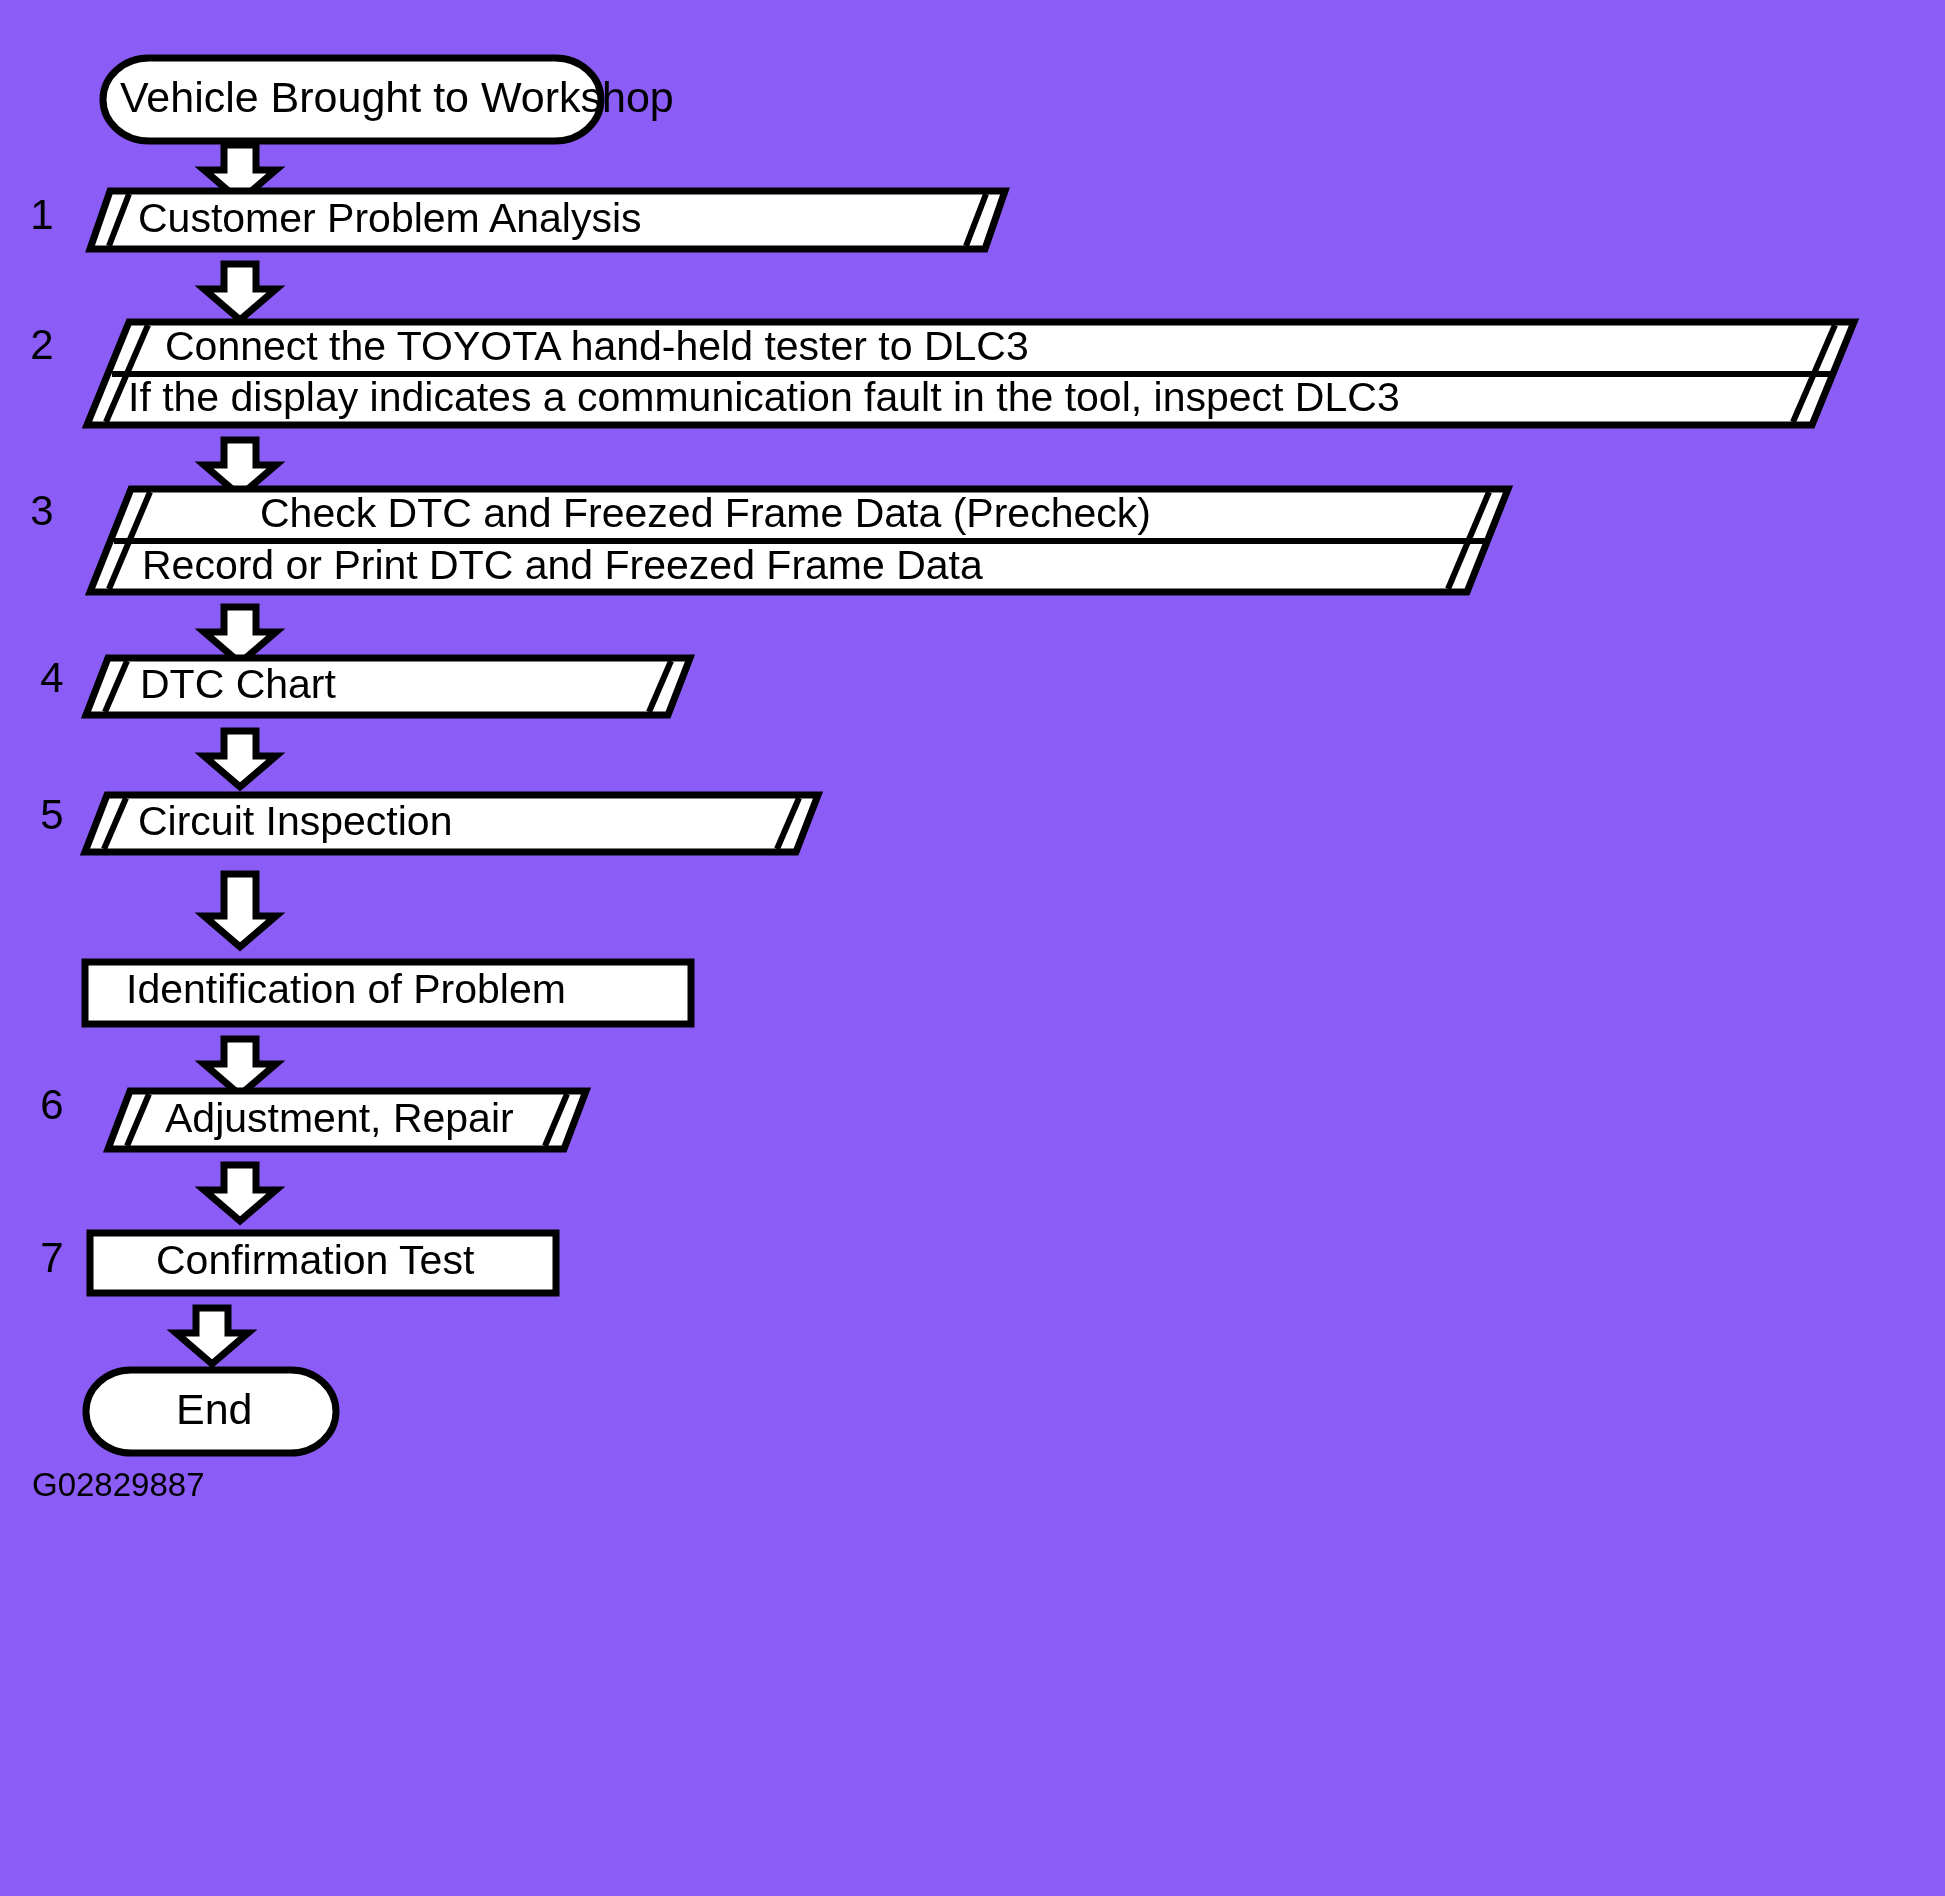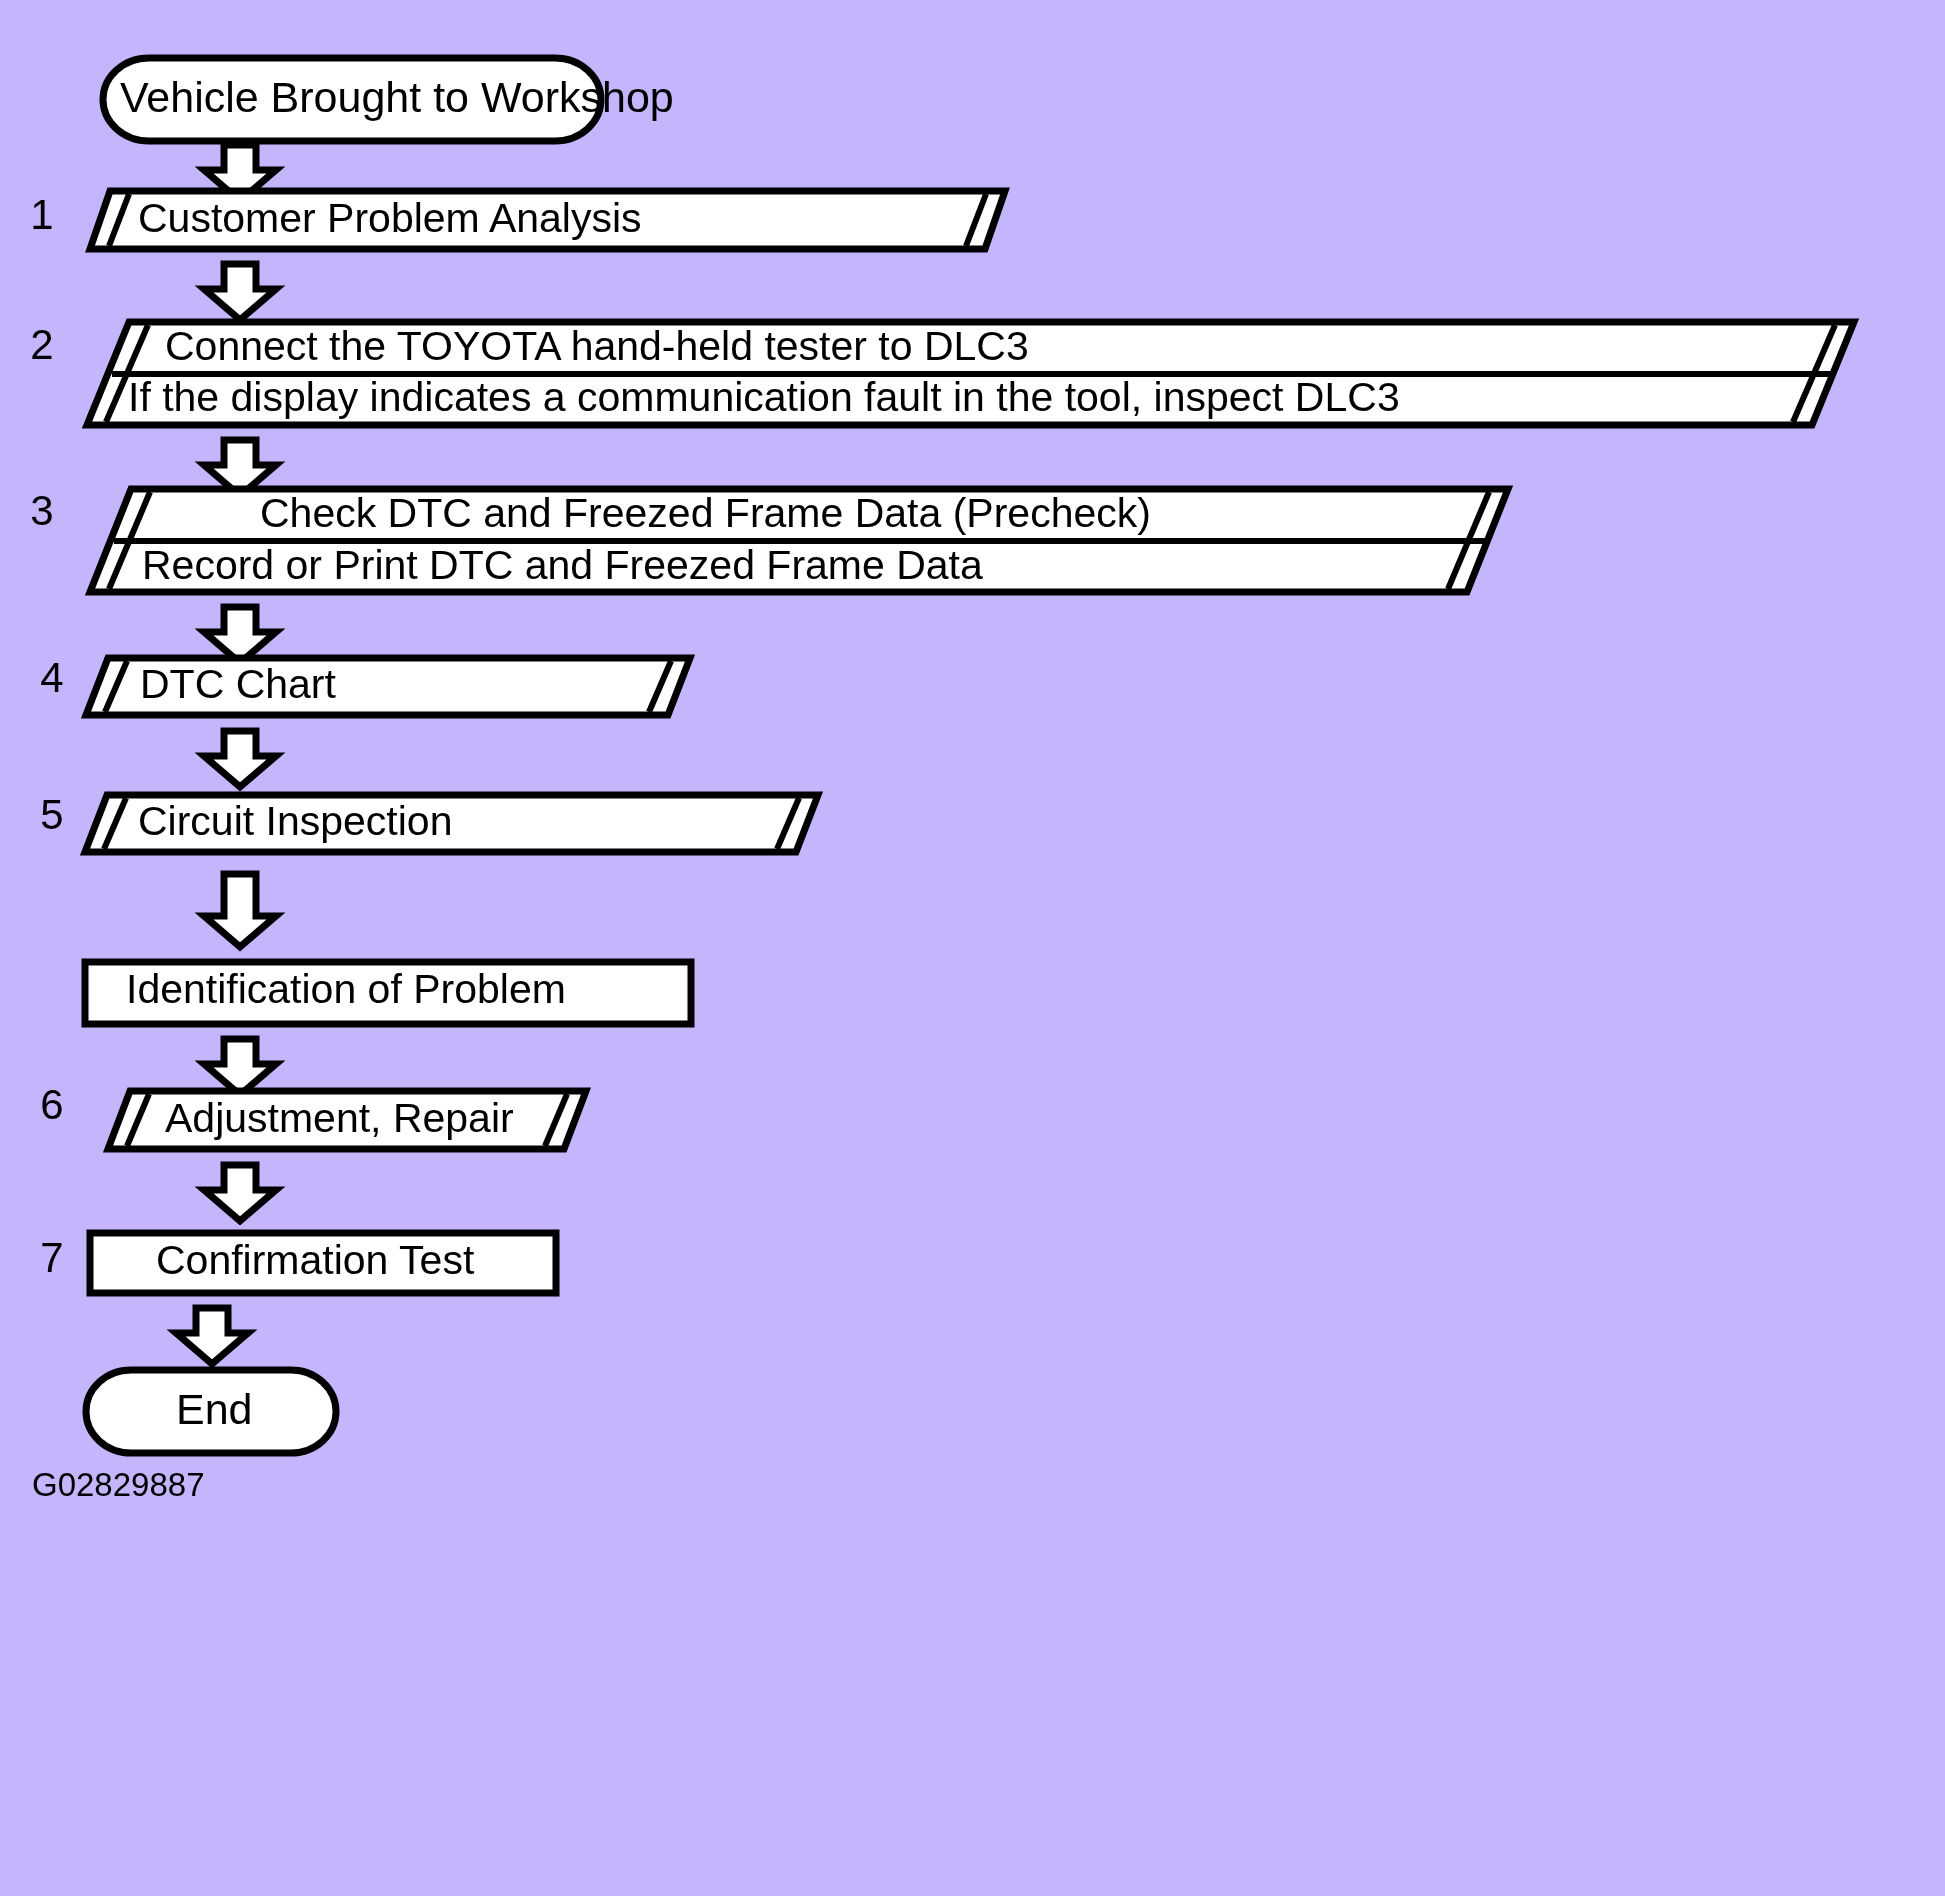--- a/index.html
+++ b/index.html
@@ -9,21 +9,21 @@
     background: #ffffff;
   }
   body {
     font-family: "Liberation Sans", sans-serif;
     color: #000000;
   }
   #page {
     position: relative;
     width: 1945px;
     height: 1896px;
-    background: #c4b5fd;
+    background: #8b5cf6;
     overflow: hidden;
   }
   #flowsvg {
     position: absolute;
     left: 0;
     top: 0;
     width: 1945px;
     height: 1896px;
   }
   .shape-stroke {

